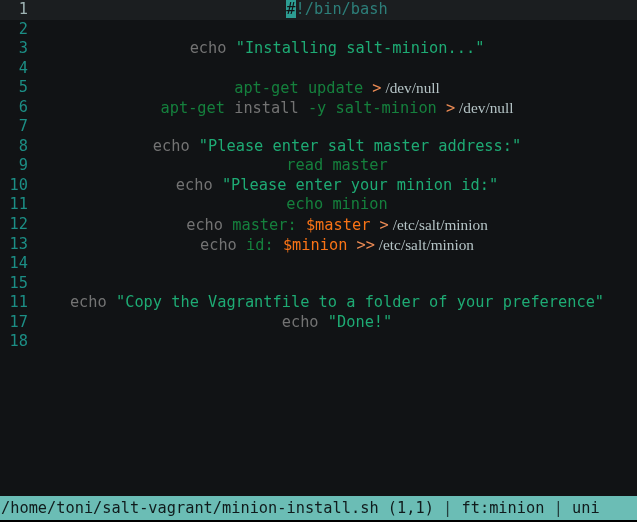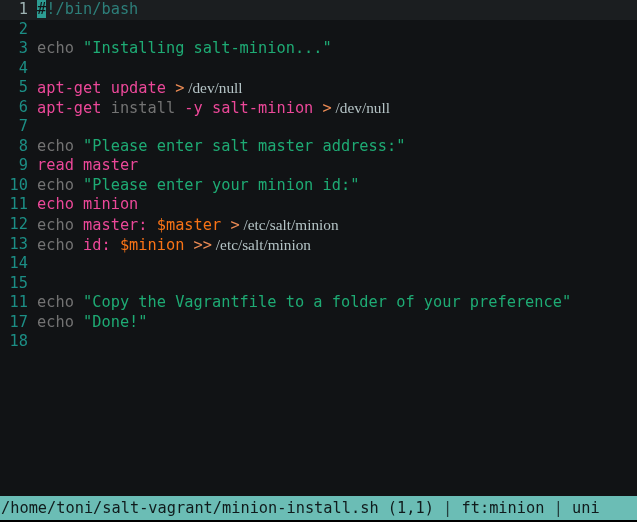--- a/index.html
+++ b/index.html
@@ -53,29 +53,30 @@
     user-select: none;
   }
   .code-line.current .lnum {
     color: #9fb4b4;
   }
 
   .ltext {
     flex: 1 1 auto;
     padding-left: 9px;
     color: #b5c4c6;
+    text-align: center;
   }
 
   
   .t-kw   { color: #737373; }  
   .t-str  { color: #1eab74; }  
   .t-var  { color: #f97316; }  
   .t-op   { color: #ea8a54; }  
   .t-cmt  { color: #2d7f7a; }  
-  .t-pln  { color: #ec4899; }  
+  .t-pln  { color: #15803d; }  
   .t-path { color: #b5c4c6; font-family: Liberation Serif, serif; }
 
   .cursor-block {
     background: #2d9d93;
     color: #111315;
   }
 
   #status-bar {
     flex: 0 0 auto;
     height: 24px;

